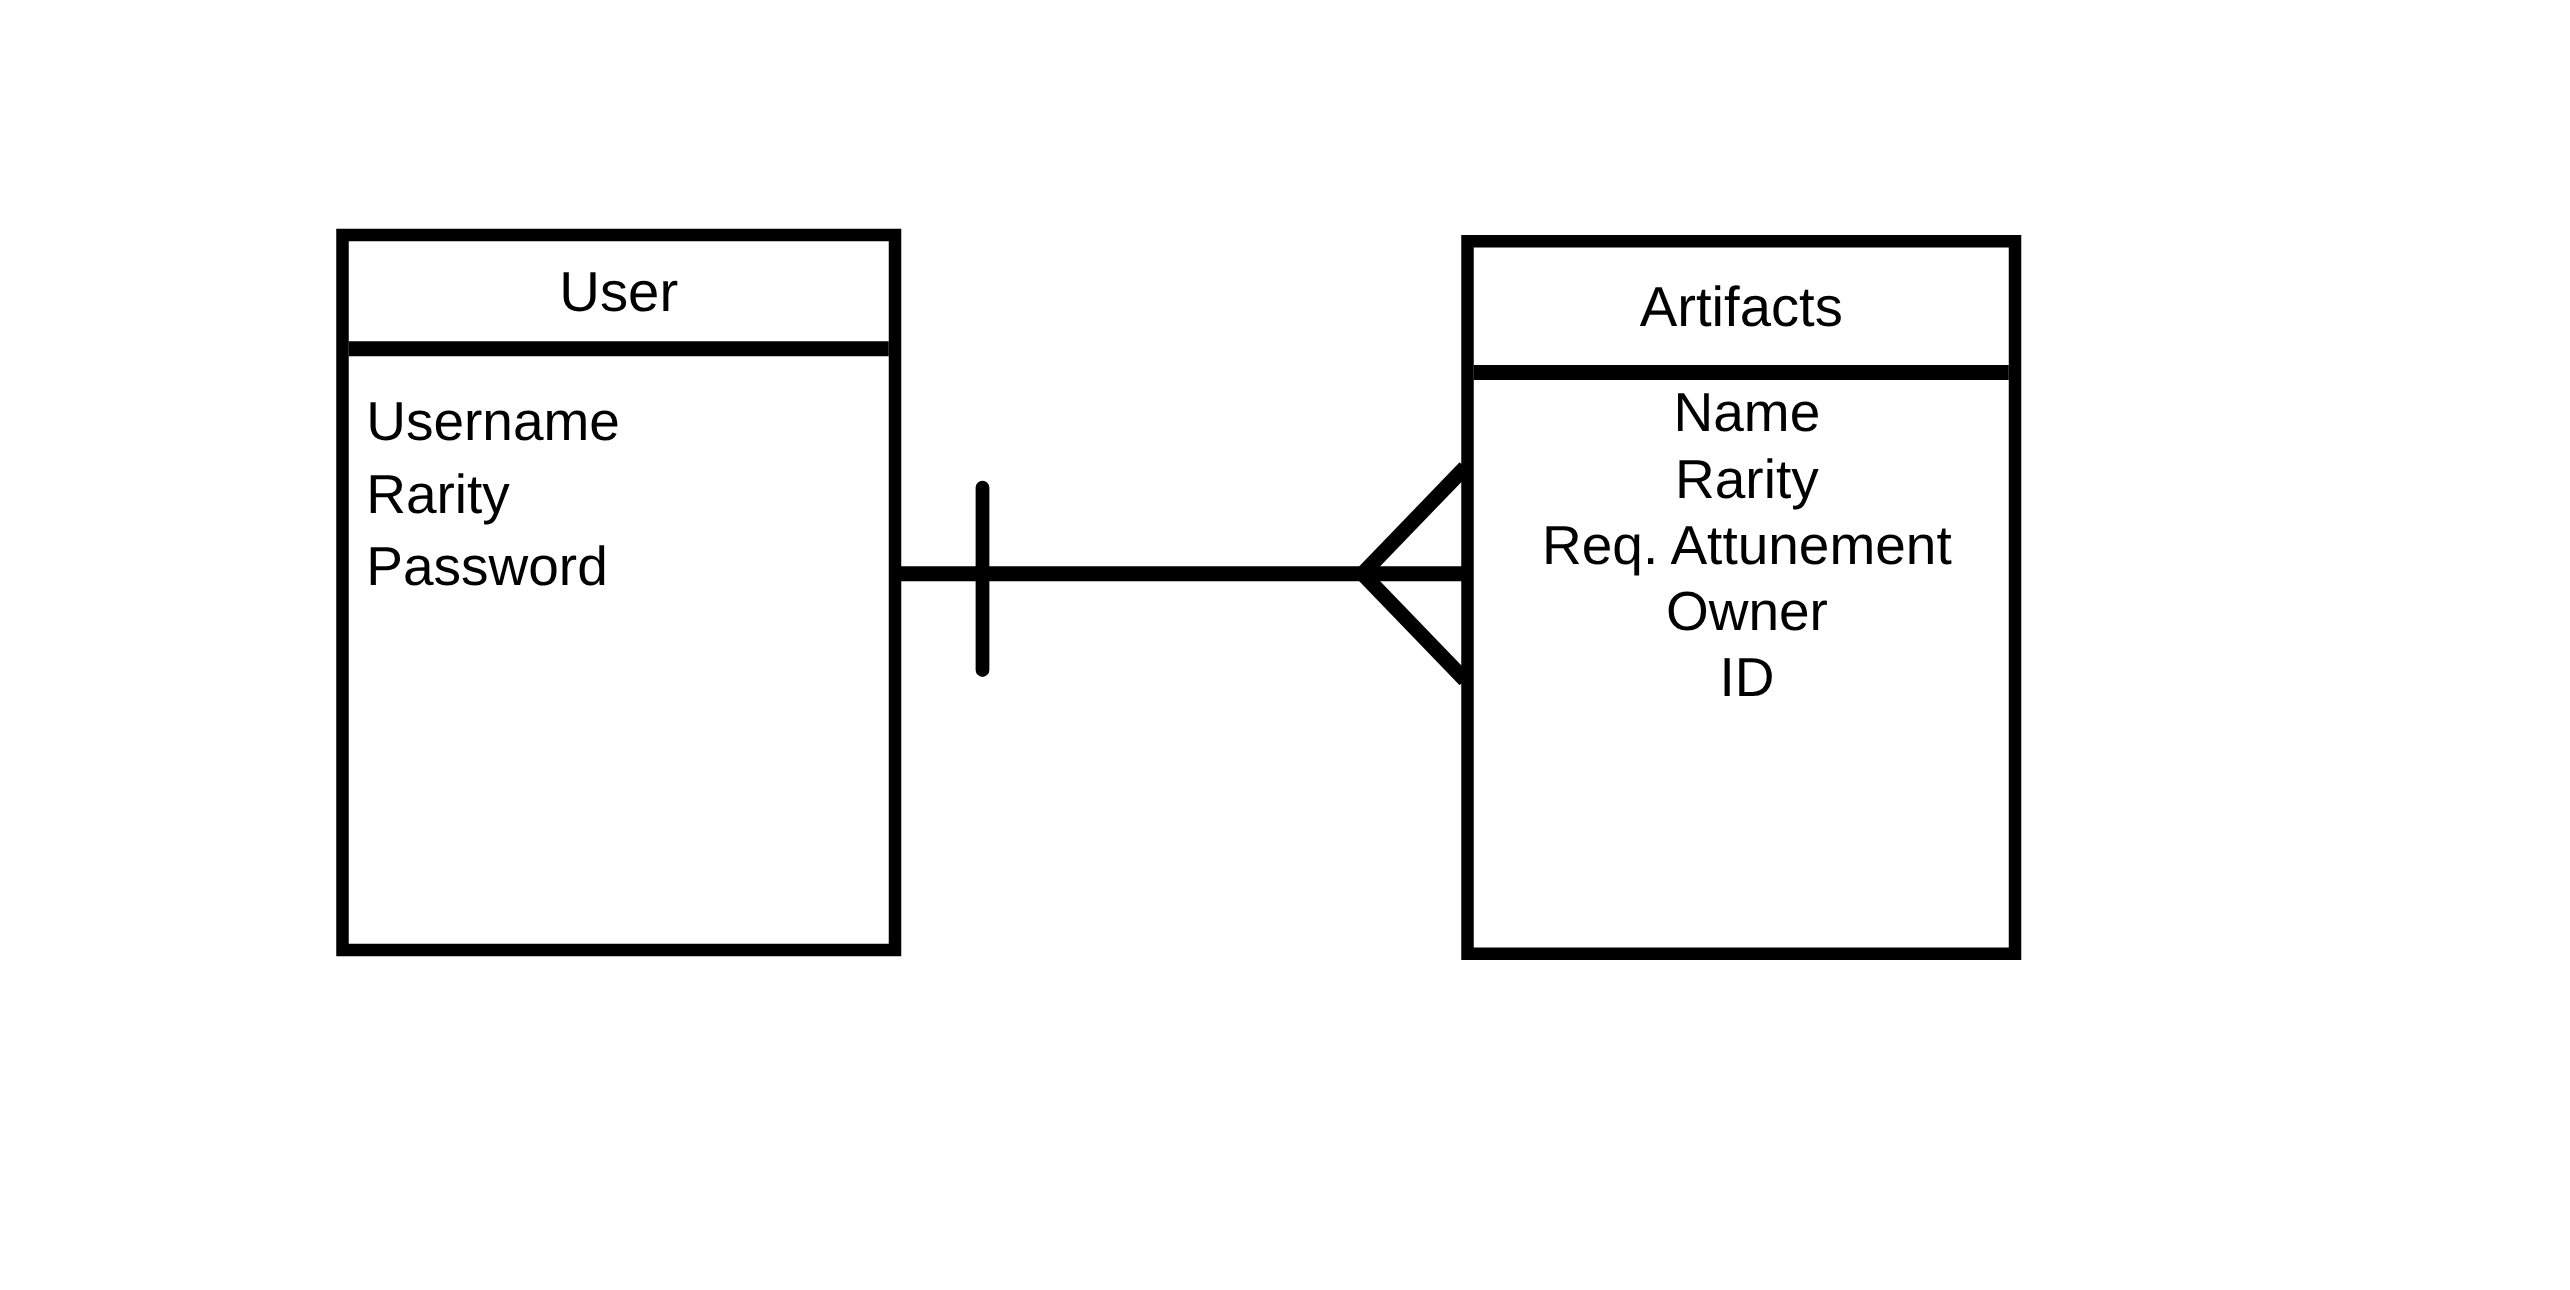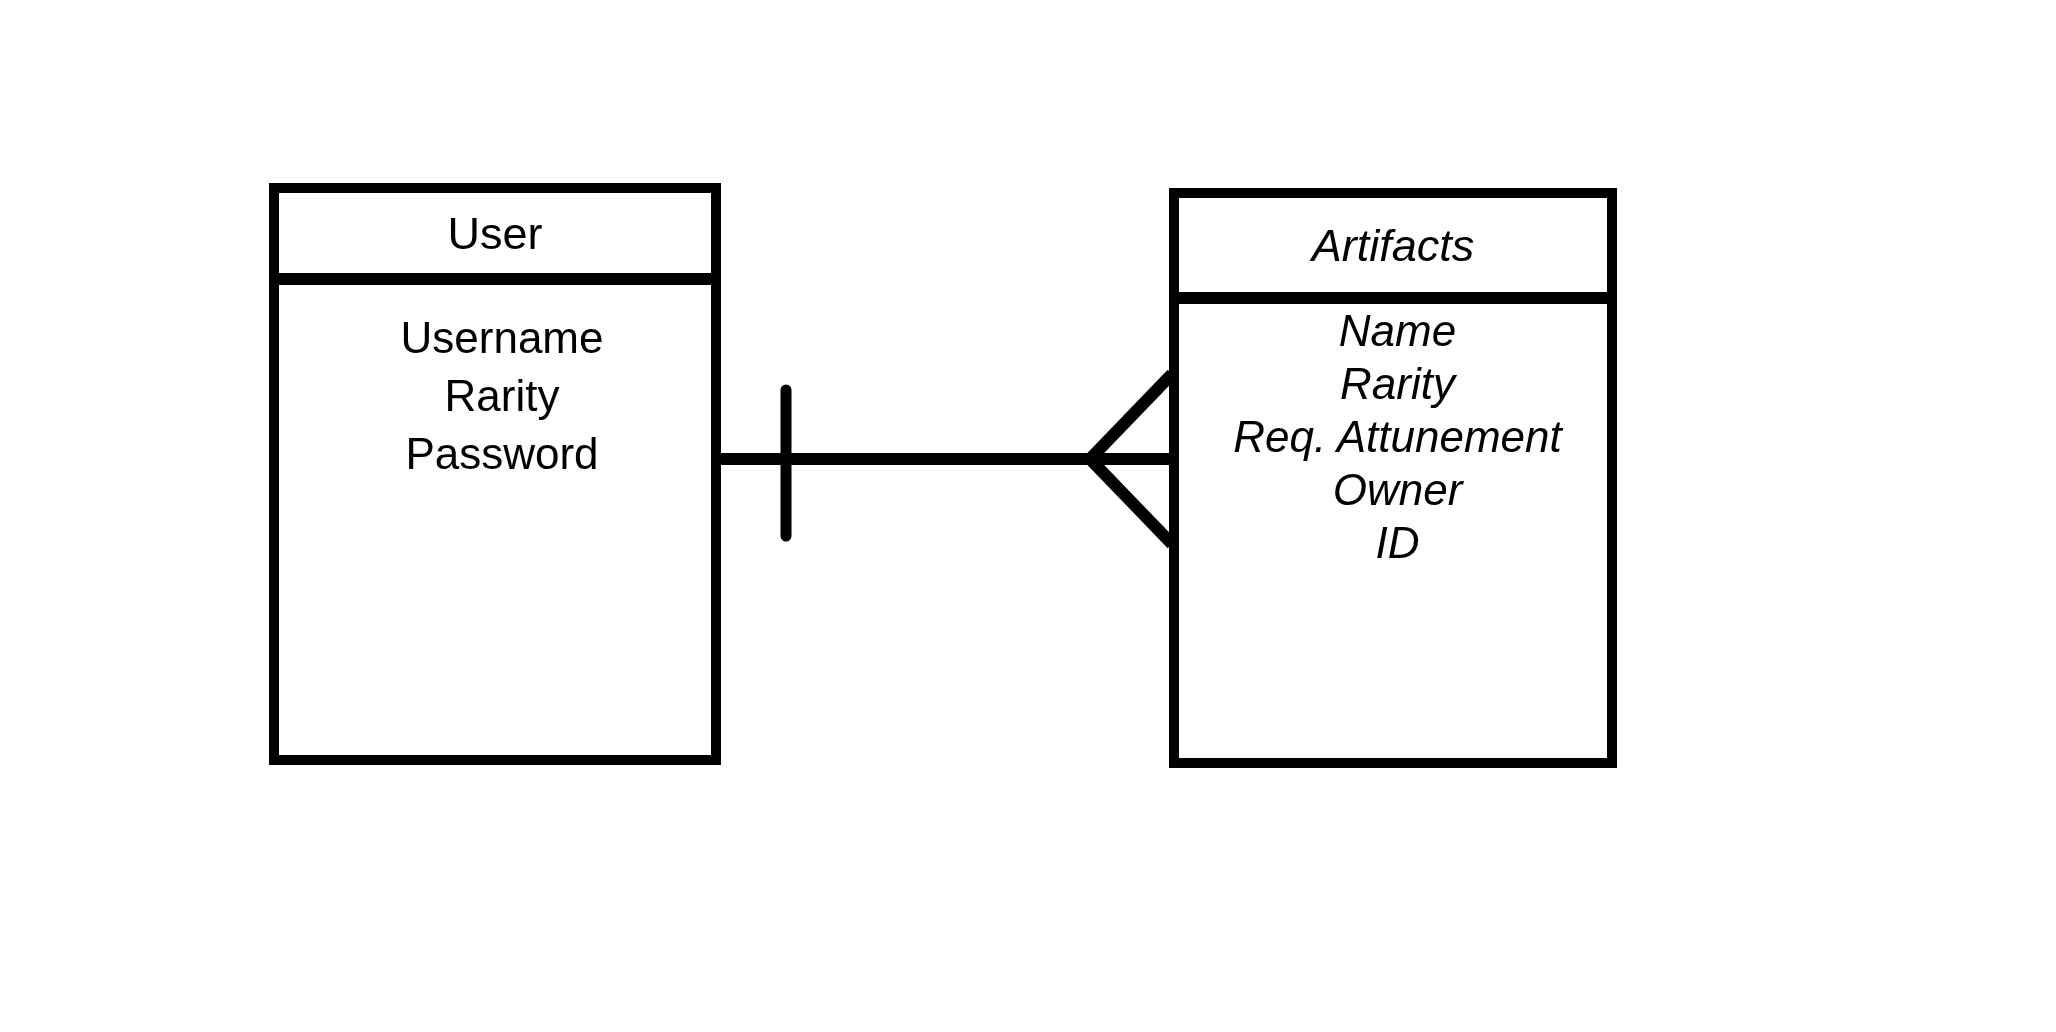--- a/index.html
+++ b/index.html
@@ -27,42 +27,40 @@
     left: 269px;
     top: 183px;
     width: 452px;
     height: 582px;
   }
   .entity-artifacts {
     left: 1169px;
     top: 188px;
     width: 448px;
     height: 580px;
-    font-style: italic;
   }
   .entity-title {
     box-sizing: border-box;
     border-bottom: 12px solid var(--ink, #000000);
     display: flex;
     align-items: center;
     justify-content: center;
     font-size: 45px;
     line-height: 1;
     white-space: nowrap;
   }
   .entity-user .entity-title { height: 92px; }
   .entity-artifacts .entity-title { height: 106px; }
   .entity-attrs {
     font-size: 44px;
     white-space: nowrap;
   }
   .entity-user .entity-attrs {
     padding: 24px 0 0 14px;
     line-height: 58px;
-    text-align: center;
   }
   .entity-artifacts .entity-attrs {
     padding: 0 0 0 9px;
     line-height: 53px;
     text-align: center;
   }
   .connector {
     position: absolute;
     left: 0;
     top: 0;

